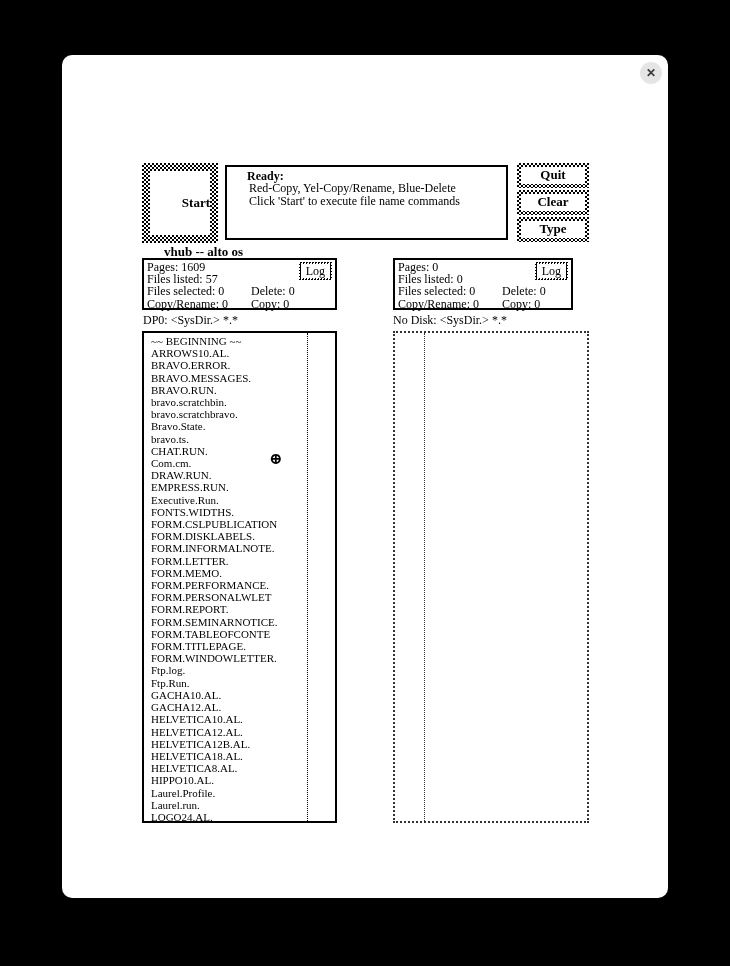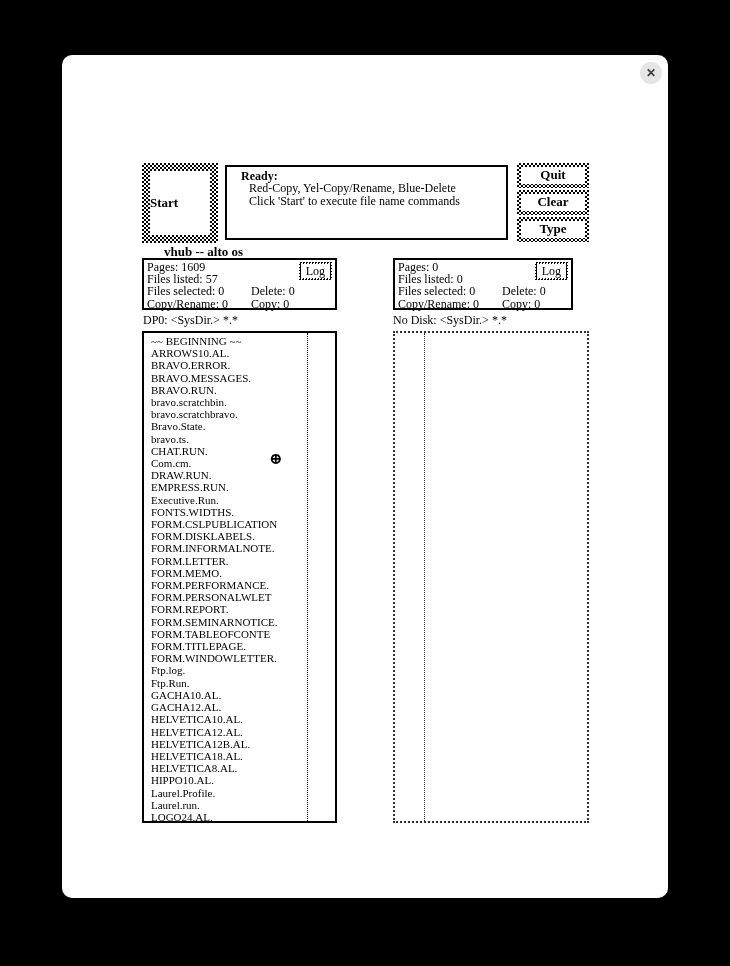--- a/index.html
+++ b/index.html
@@ -6,26 +6,26 @@
   .screen{position:relative;width:730px;height:966px;background:#000;overflow:hidden;
           font-family:"Liberation Serif","DejaVu Serif",serif;color:#000;}
   .window{position:absolute;left:62px;top:55px;width:606px;height:843px;background:#fff;border-radius:10px;}
   .close-btn{position:absolute;left:578px;top:7px;width:22px;height:22px;border-radius:50%;
              background:#e5e5e5;color:#3a3a3a;display:flex;align-items:center;justify-content:center;
              font:bold 12px "Liberation Sans",sans-serif;cursor:default;}
   .hatch{background:conic-gradient(#000 25%,#fff 25% 50%,#000 50% 75%,#fff 75%) 0 0/4px 4px;}
   .hatch-fine{background:conic-gradient(#000 25%,#fff 25% 50%,#000 50% 75%,#fff 75%) 0 0/3px 3px;}
 
   .start-btn{position:absolute;left:80px;top:108px;width:76px;height:80px;padding:8px;box-sizing:border-box;}
-  .start-inner{width:100%;height:100%;background:#fff;display:flex;align-items:center;justify-content:flex-start;
+  .start-inner{width:100%;height:100%;background:#fff;display:flex;align-items:center;justify-content:flex-end;
                font-weight:bold;font-size:13px;}
 
   .ready-box{position:absolute;left:163px;top:110px;width:283px;height:75px;border:2px solid #000;
              box-sizing:border-box;padding-top:3px;font-size:12px;line-height:12.4px;}
-  .ready-heading{font-weight:bold;margin-left:14px;}
+  .ready-heading{font-weight:bold;margin-left:20px;}
   .ready-line{margin-left:22px;white-space:nowrap;}
 
   .side-buttons{position:absolute;left:455px;top:108px;width:72px;}
   .sbtn{height:25px;margin-bottom:2px;padding:4px;box-sizing:border-box;}
   .sbtn-inner{width:100%;height:100%;background:#fff;display:flex;justify-content:center;
               font-weight:bold;font-size:13px;}
 
   .app-title{position:absolute;left:44px;top:189px;width:195px;text-align:center;
              font-weight:bold;font-size:13px;white-space:nowrap;}
 

